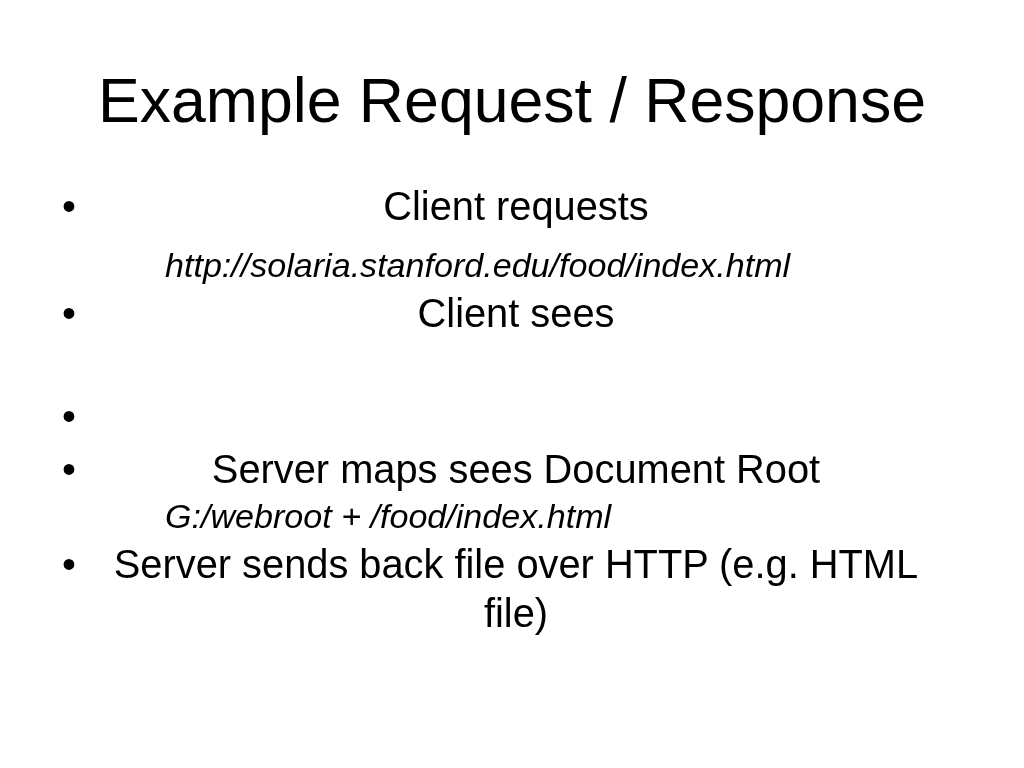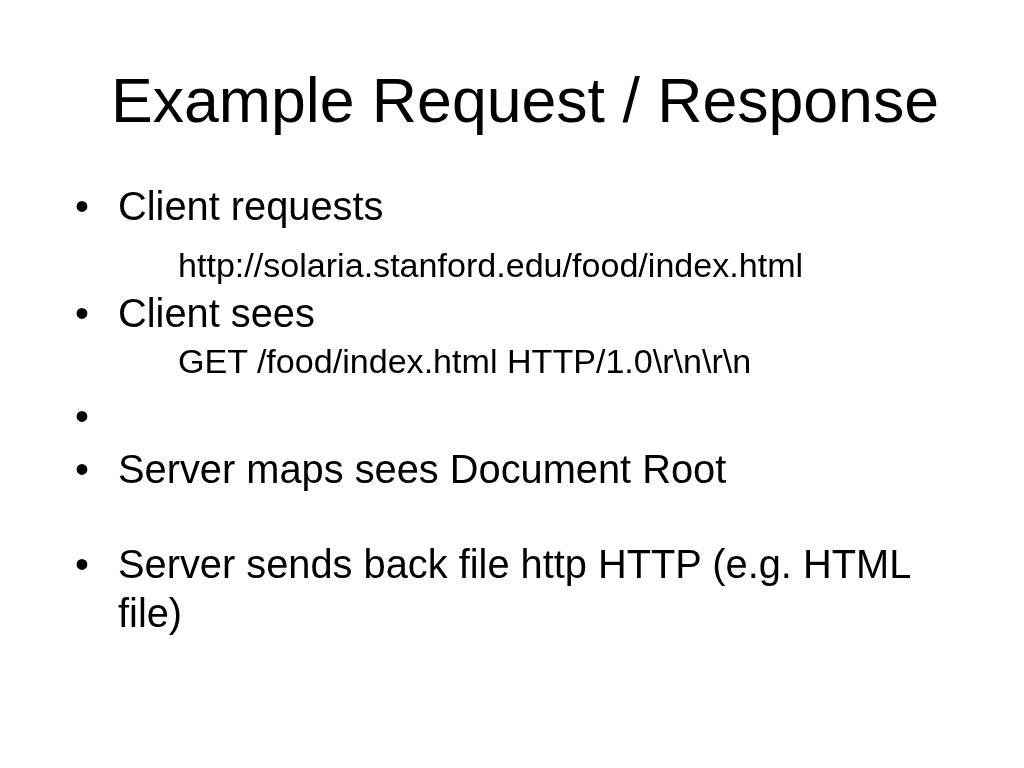--- a/index.html
+++ b/index.html
@@ -10,21 +10,20 @@
     overflow: hidden;
     background: #ffffff;
   }
   .slide {
     position: relative;
     width: 956px;
     height: 768px;
     background: #ffffff;
     color: #000000;
     font-family: "Liberation Sans", "DejaVu Sans", sans-serif;
-    margin-left: 13px;
   }
   .title {
     position: absolute;
     top: 62px;
     left: 0;
     width: 1024px;
     text-align: center;
     font-size: 62.6px;
     line-height: 77px;
     white-space: nowrap;
@@ -45,24 +44,26 @@
   }
   .dot {
     position: absolute;
     left: 62px;
     top: 0;
   }
   .l1 .txt {
     display: block;
     margin-left: 105px;
     max-width: 822px;
+    text-align: center;
   }
   .sub .txt {
     display: block;
     margin-left: 165px;
+    font-style: italic;
   }
   .nowrap { white-space: nowrap; }
   
   .r-b0   { top: 182px; }
   .r-s0   { top: 244px; }
   .r-b1   { top: 289px; }
   .r-s1   { top: 340px; }
   .r-b2   { top: 392px; }
   .r-b3   { top: 445px; }
   .r-s3   { top: 495px; }
@@ -82,32 +83,32 @@
 
   <div class="row sub r-s0">
     <span class="txt">http://solaria.stanford.edu/food/index.html</span>
   </div>
 
   <div class="row l1 r-b1 nowrap">
     <span class="dot">•</span>
     <span class="txt">Client sees</span>
   </div>
 
-  <div class="row sub r-s1">
-    <span class="txt">GET /food/index.html HTTP/1.0\r\n\r\n</span>
-  </div>
 
   <div class="row l1 r-b2 nowrap">
     <span class="dot">•</span>
   </div>
 
   <div class="row l1 r-b3 nowrap">
     <span class="dot">•</span>
     <span class="txt">Server maps sees Document Root</span>
   </div>
 
+  <div class="row sub r-s3">
+    <span class="txt">G:/webroot + /food/index.html</span>
+  </div>
 
   <div class="row l1 r-b4">
     <span class="dot">•</span>
-    <span class="txt">Server sends back file http HTTP (e.g. HTML file)</span>
+    <span class="txt">Server sends back file over HTTP (e.g. HTML file)</span>
   </div>
 
 </div>
 
 </body></html>

